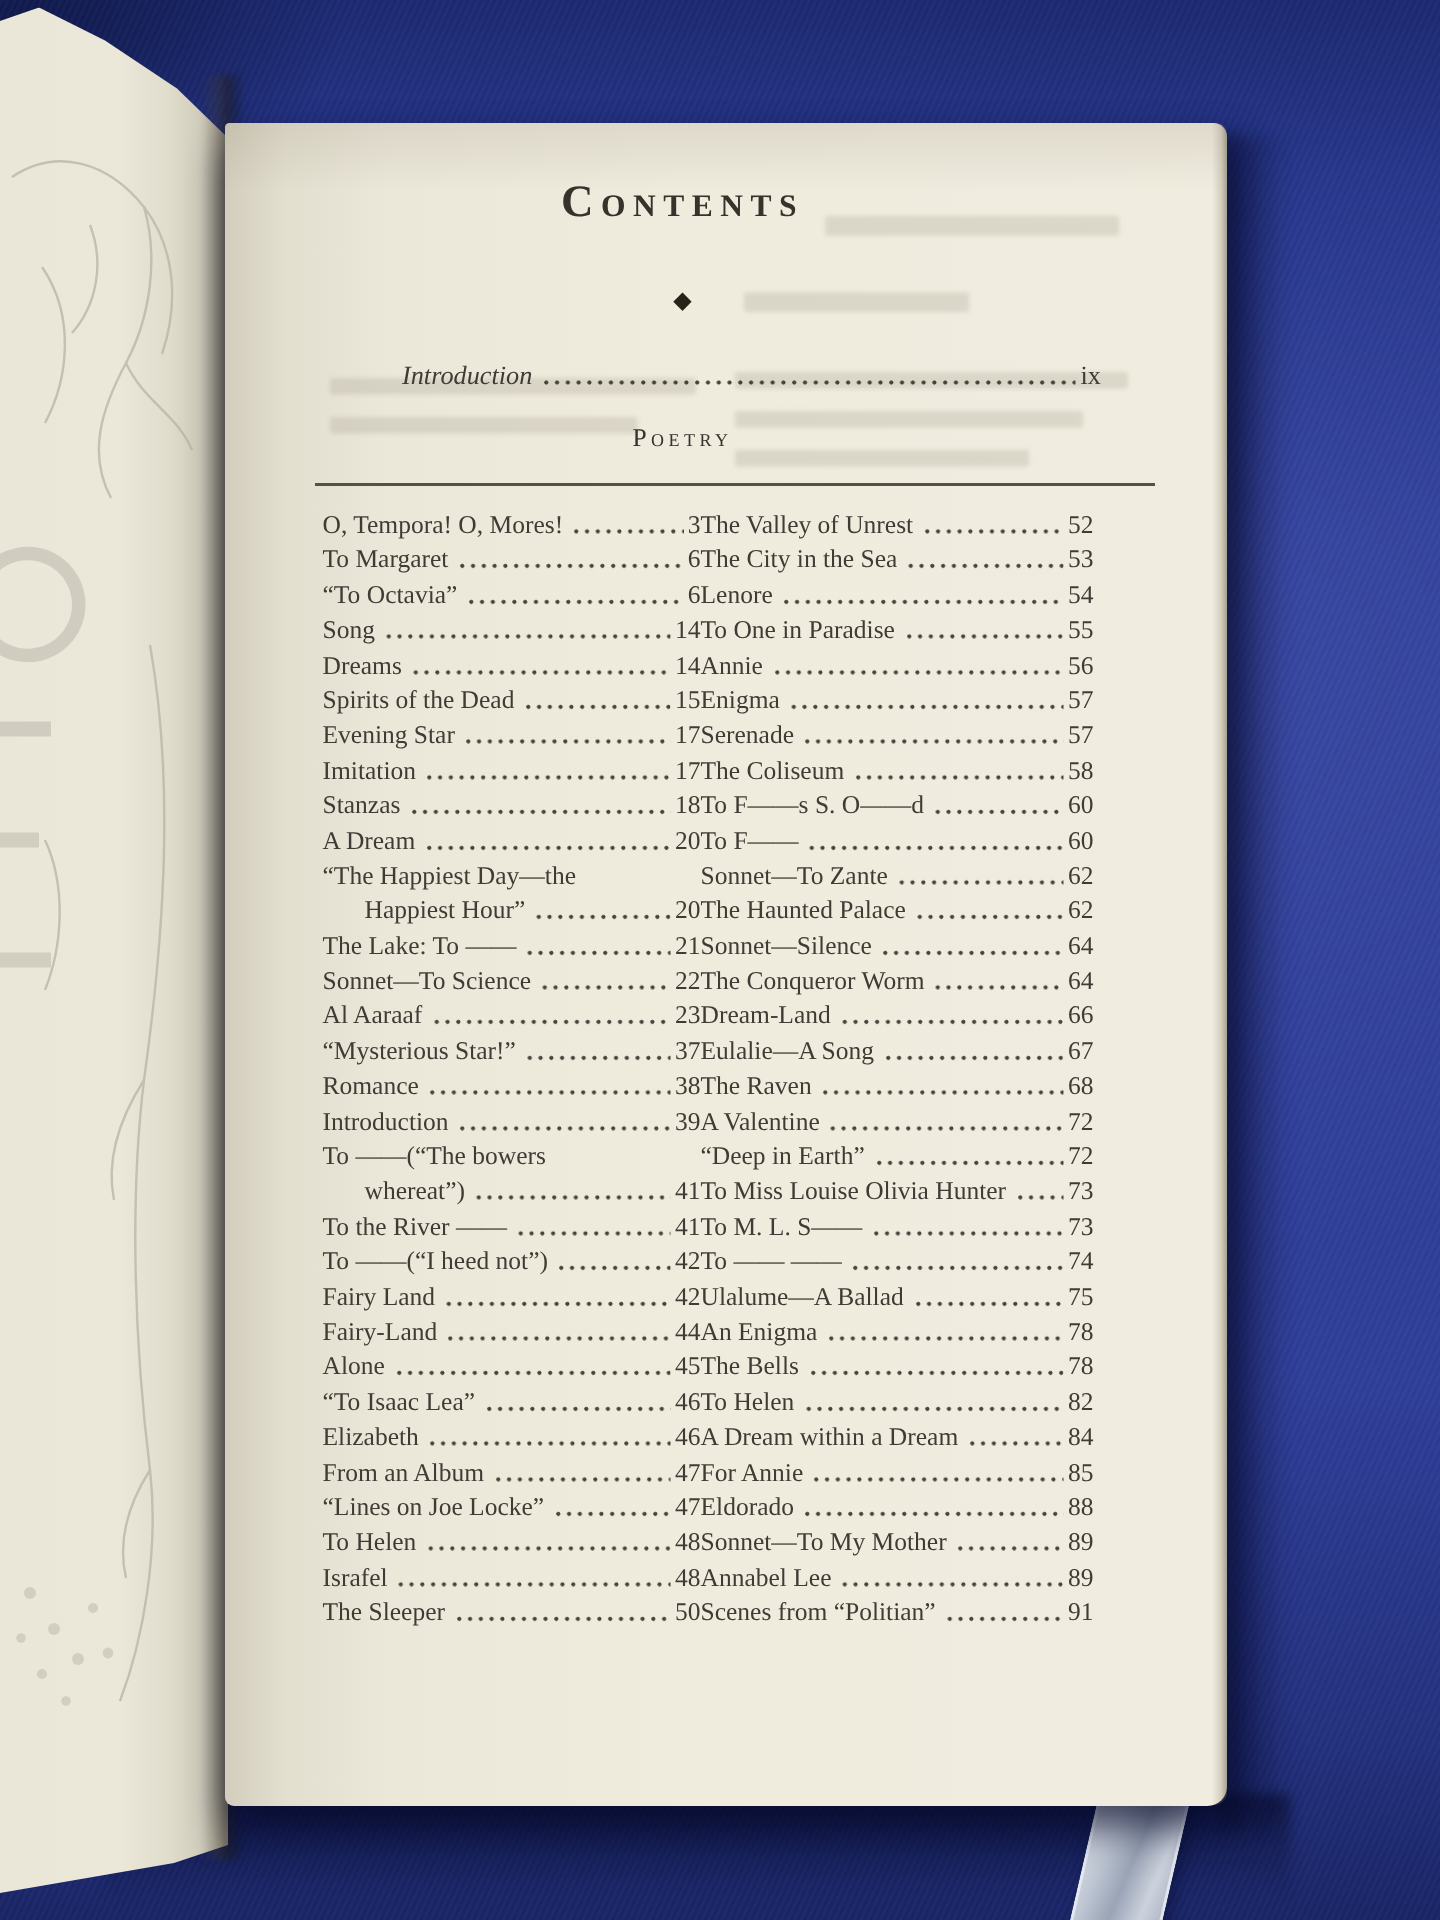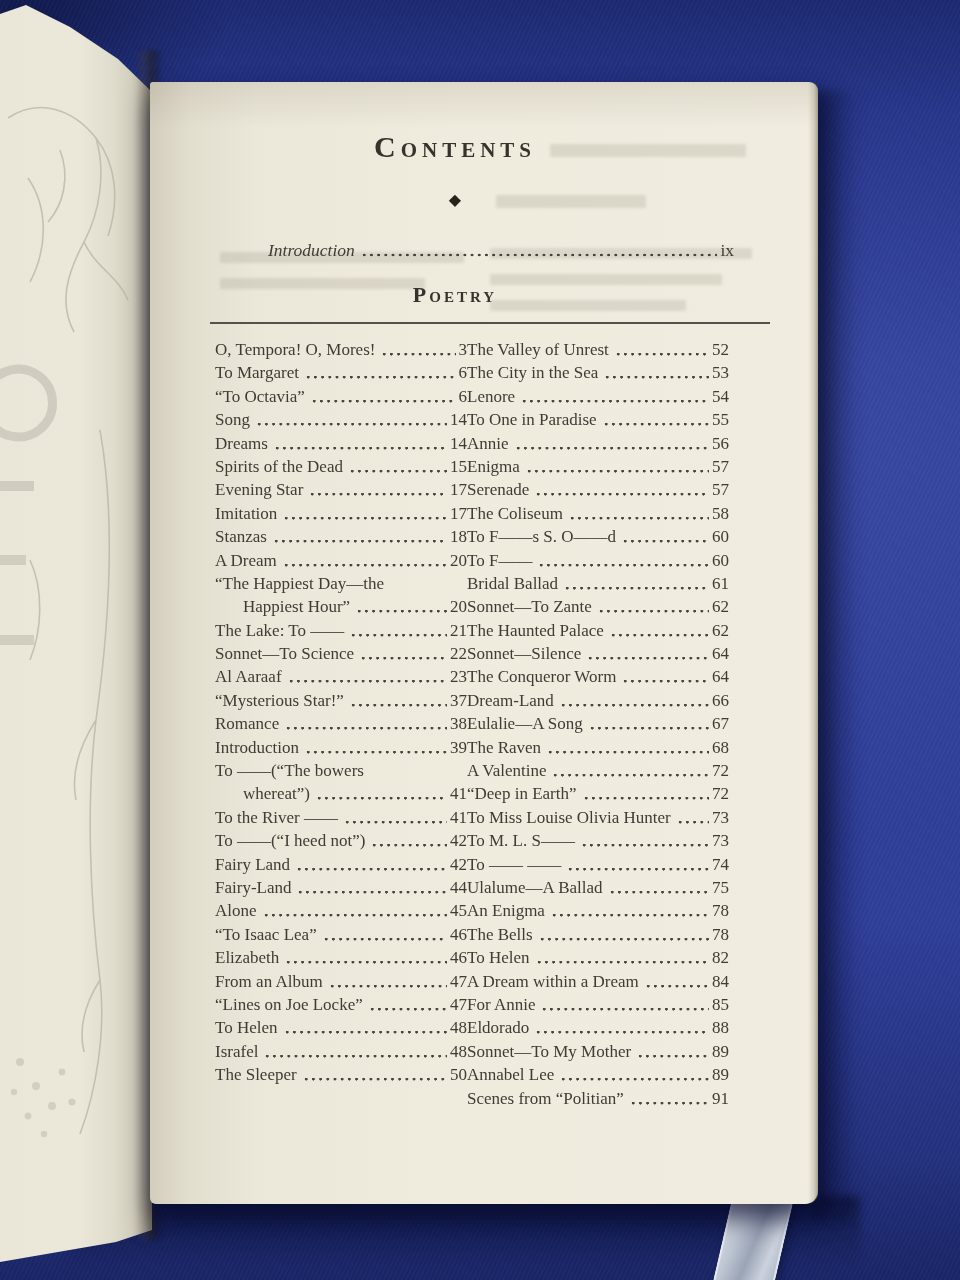--- a/index.html
+++ b/index.html
@@ -56,25 +56,25 @@
   .b1{left:400px;top:62px;width:196px;height:13px;}
   .b2{left:346px;top:113px;width:150px;height:13px;}
   .b3{left:70px;top:170px;width:244px;height:11px;}
   .b4{left:70px;top:196px;width:205px;height:11px;}
   .b5{left:340px;top:166px;width:262px;height:11px;}
   .b6{left:340px;top:192px;width:232px;height:11px;}
   .b7{left:340px;top:218px;width:196px;height:11px;}
 
   
   .header{position:absolute;left:55px;top:0;width:500px;text-align:center;color:#35332c;}
-  .title{position:absolute;left:0;top:48px;width:100%;
+  .title{position:absolute;left:0;top:36px;width:100%;
     font-variant:small-caps;font-weight:600;font-size:30px;letter-spacing:5px;color:#35332c;text-align:center;}
   .ornament{position:absolute;left:0;top:108px;width:100%;font-size:16px;color:#262419;}
   .section{position:absolute;left:0;top:200px;width:100%;
-    font-variant:small-caps;font-weight:700;font-size:22px;letter-spacing:3px;color:#35332c;}
+    font-variant:small-caps;font-weight:400;font-size:17px;letter-spacing:3px;color:#35332c;}
   .rule{position:absolute;left:60px;top:240px;width:560px;height:2px;background:#53514a;}
 
   
   .intro-row{position:absolute;left:118px;top:156px;width:466px;display:flex;align-items:baseline;
     font-size:17.5px;color:#3e3c35;line-height:24px;}
   .intro-row .t{font-style:italic;white-space:nowrap;}
 
   
   .cols{position:absolute;left:65px;top:256px;width:550px;display:flex;}
   .col{display:block;font-family:Liberation Serif, serif;}
@@ -371,25 +371,20 @@
             <span class="t">To F——s S. O——d</span>
             <span class="leader"></span>
             <span class="p">60</span>
           </div>
           <div class="toc-row">
             <span class="t">To F——</span>
             <span class="leader"></span>
             <span class="p">60</span>
           </div>
           <div class="toc-row">
-            <span class="t">Bridal Ballad</span>
-            <span class="leader"></span>
-            <span class="p">61</span>
-          </div>
-          <div class="toc-row">
             <span class="t">Sonnet—To Zante</span>
             <span class="leader"></span>
             <span class="p">62</span>
           </div>
           <div class="toc-row">
             <span class="t">The Haunted Palace</span>
             <span class="leader"></span>
             <span class="p">62</span>
           </div>
           <div class="toc-row">

